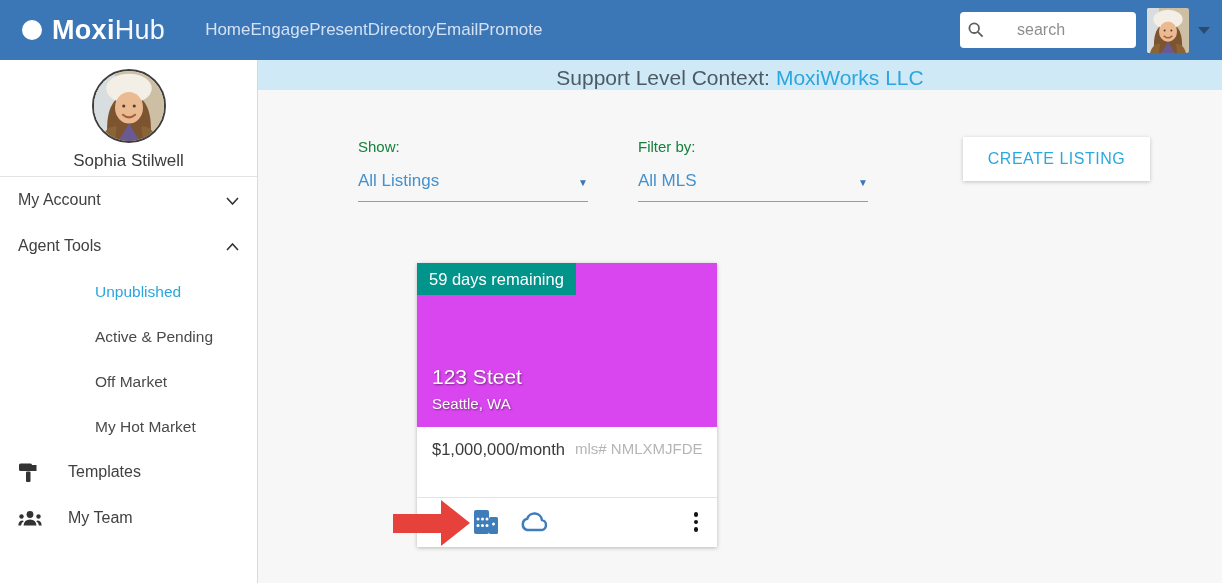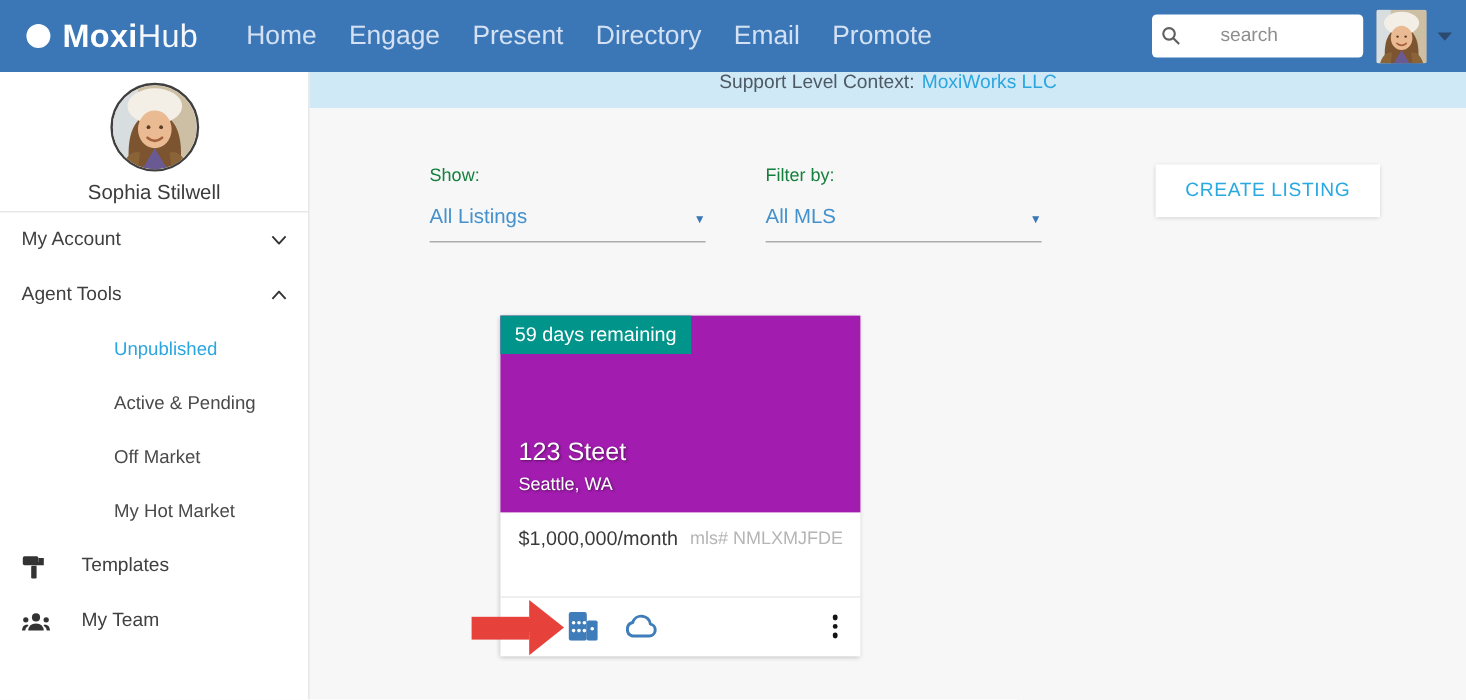--- a/index.html
+++ b/index.html
@@ -6,21 +6,21 @@
   html,body { width:1222px; height:583px; overflow:hidden; background:#fff;
     font-family:"Liberation Sans", sans-serif; }
 
   
   .topbar { height:60px; background:#3b76b7; display:flex; align-items:center; position:relative; }
   .logo { display:flex; align-items:center; margin-left:22px; gap:10px; cursor:pointer; }
   .logo-ring { width:15px; height:15px; border:10px solid #fff; border-radius:50%; }
   .logo-text { font-size:27px; color:#fff; letter-spacing:.3px;text-align:right; }
   .logo-bold { font-weight:700; }
   .logo-light { font-weight:400; opacity:.95; }
-  .nav { display:flex; gap:27px; margin-left:40px; font-size:22px; color:#d3e1f3; }
+  .nav { display:flex; margin-left:40px; font-size:17px; color:#d3e1f3; }
   .nav-item { cursor:pointer; }
   .search-wrap { position:absolute; right:86px; top:12px; width:176px; height:36px;
     background:#fff; border-radius:4px;padding-left:29px; }
   .search-icon { position:absolute; left:7px; top:9px; pointer-events:none; }
   .search-input { width:100%; height:100%; border:none; outline:none; background:transparent;
     padding:0 8px 0 28px; font-size:16px; color:#333; font-family:inherit; }
   .search-input::placeholder { color:#8e8e8e; }
   .avatar-small { position:absolute; right:33px; top:8px; width:42px; height:45px;
     overflow:hidden; border-radius:2px; cursor:pointer; }
   .user-caret { position:absolute; right:12px; top:27px; width:0; height:0; cursor:pointer;
@@ -40,41 +40,41 @@
     font-size:16px; color:#404040; cursor:pointer; }
   .side-row .chev { margin-left:auto; }
   .row-listings { height:45px; background:#ededed; border-top:1px solid #e0e0e0; border-bottom:1px solid #e0e0e0; }
   .side-icon { width:50px; display:flex; }
   .sub-row { height:45px; display:flex; align-items:center; padding-left:95px;
     font-size:15.5px; color:#4a4a4a; cursor:pointer; }
   .sub-selected { color:#2ba6df; }
 
   
   .main { flex:1; position:relative; background:#f7f7f7; }
-  .context-bar { height:30px; background:#cfe9f7; display:flex; align-items:flex-start;
-    justify-content:center; font-size:16px; color:#4d5a63; gap:6px; }
+  .context-bar { height:30px; background:#cfe9f7; display:flex; align-items:flex-end;
+    justify-content:center; font-size:21px; color:#4d5a63; gap:6px; }
   .context-link { color:#2ba6df; cursor:pointer; }
 
   .select-group { position:absolute; width:230px; top:78px; }
   .show-group { left:100px; }
   .filter-group { left:380px; }
   .select-label { font-size:15px; color:#15803d; }
   .select-control { margin-top:16px; padding-bottom:10px; border-bottom:1px solid #9b9b9b;
     display:flex; align-items:center; font-size:17px; color:#4391cd; cursor:pointer; }
   .select-caret { margin-left:auto; }
   .select-caret::before { content:"▼"; font-size:10px; color:#3b76b7; }
 
   .create-btn { position:absolute; left:705px; top:77px; width:187px; height:44px;
     background:#fff; border:none; box-shadow:0 1px 4px rgba(0,0,0,.22);
     color:#29a9e0; font-size:16px; letter-spacing:.5px; cursor:pointer; font-family:inherit; }
 
   
   .card { position:absolute; left:159px; top:203px; width:300px; height:284px;
     background:#fff; box-shadow:0 1px 4px rgba(0,0,0,.25); }
-  .card-photo { height:164px; background:#a21caf; position:relative; cursor:pointer; }
+  .card-photo { height:164px; background:#d946ef; position:relative; cursor:pointer; }
   .badge { position:absolute; left:0; top:0; height:32px; background:#00948a; color:#fff;
     font-size:16.5px; display:flex; align-items:center; padding:0 12px; }
   .addr { position:absolute; left:15px; bottom:38px; color:#fff; font-size:21px;
     text-shadow:1px 1px 2px rgba(0,0,0,.45); }
   .city { position:absolute; left:15px; bottom:15px; color:#fff; font-size:15px;
     text-shadow:1px 1px 2px rgba(0,0,0,.45); }
   .card-info { height:71px; padding:13px 15px 0; display:flex; align-items:flex-start;
     gap:10px; border-bottom:1px solid #e4e4e4; }
   .price { font-size:16.5px; color:#3a3a3a; white-space:nowrap; }
   .mls { font-size:15px; color:#b5b5b5; white-space:nowrap; overflow:hidden; }

